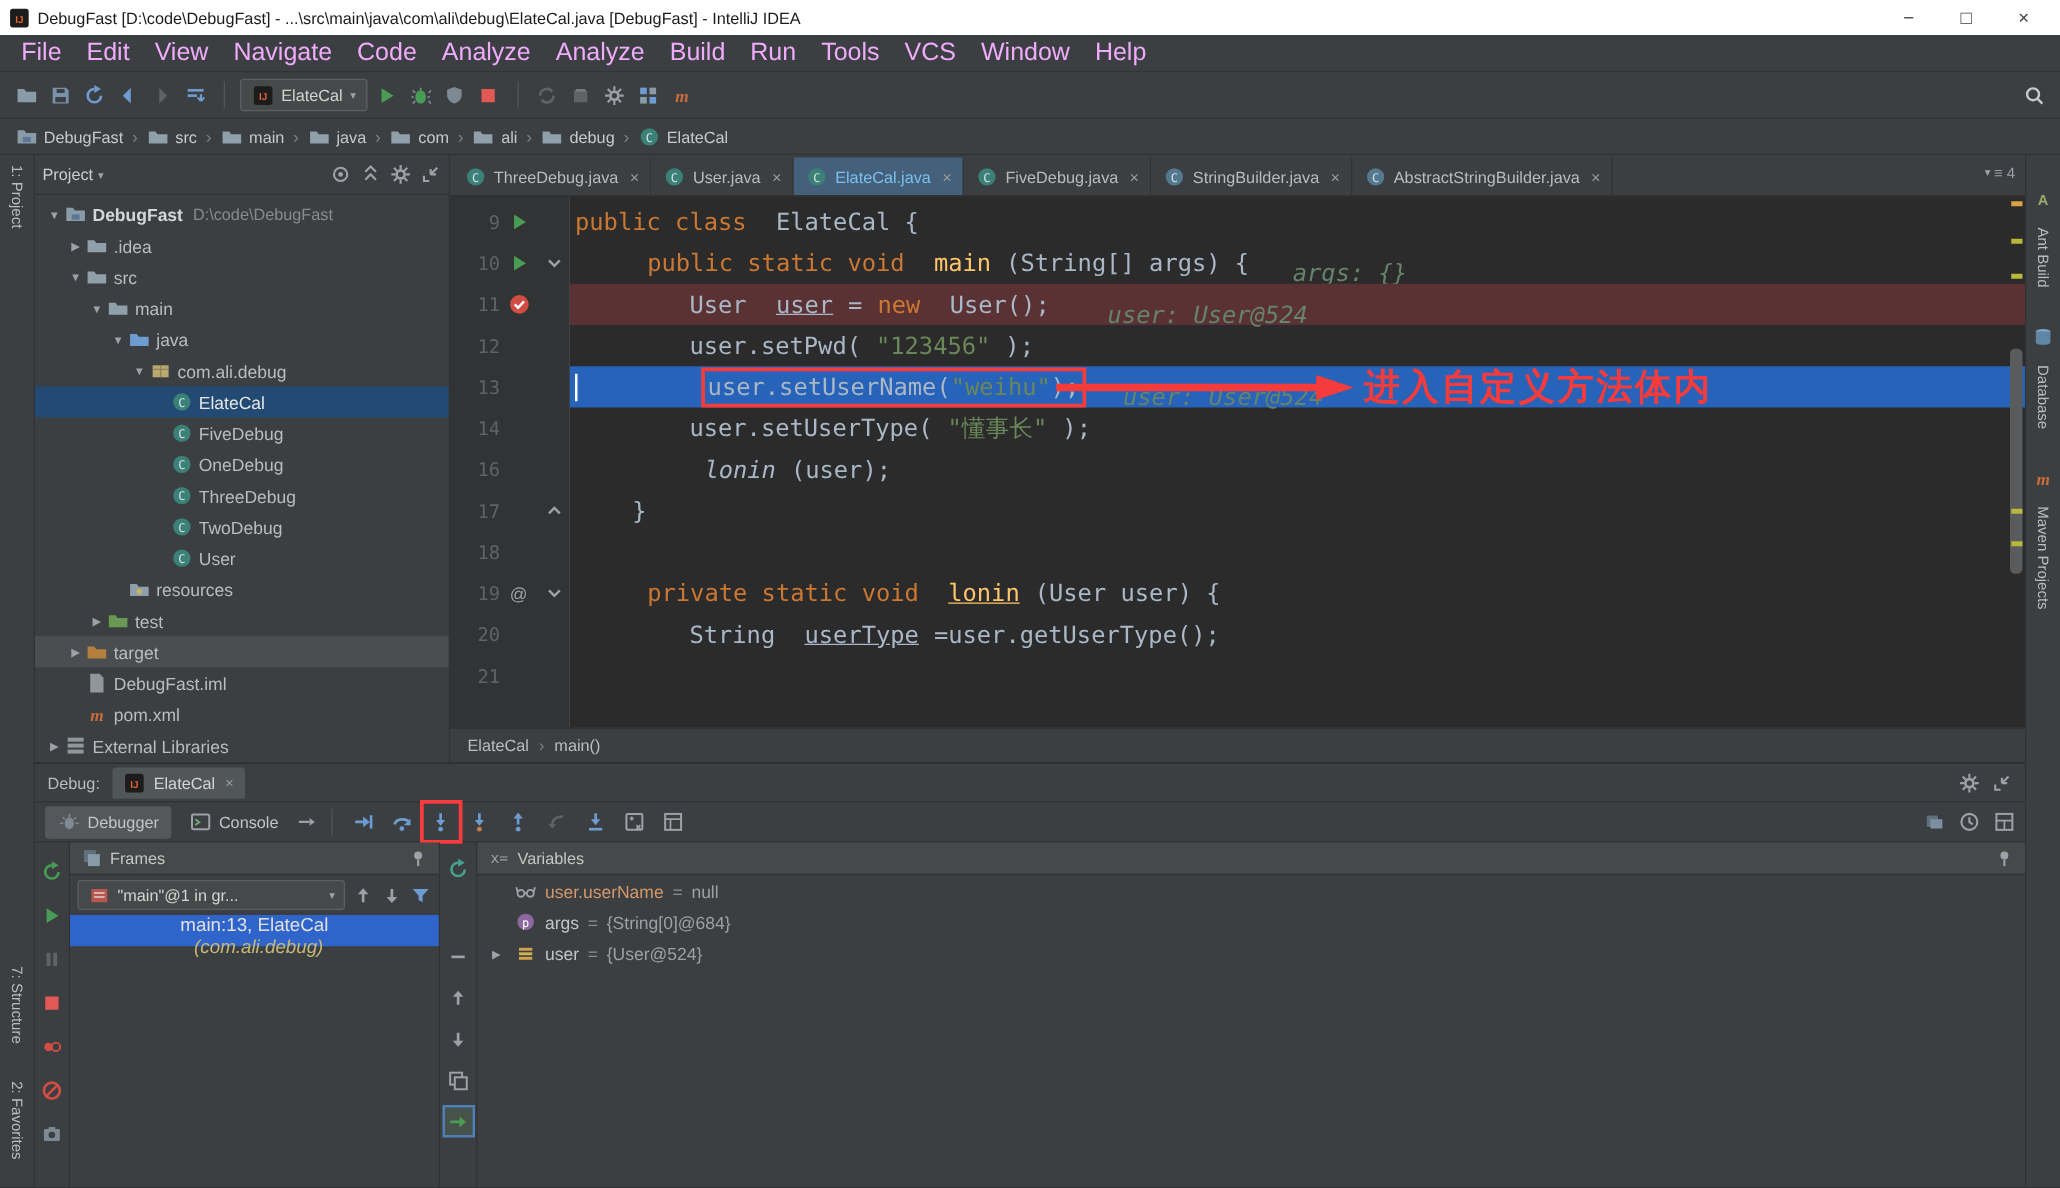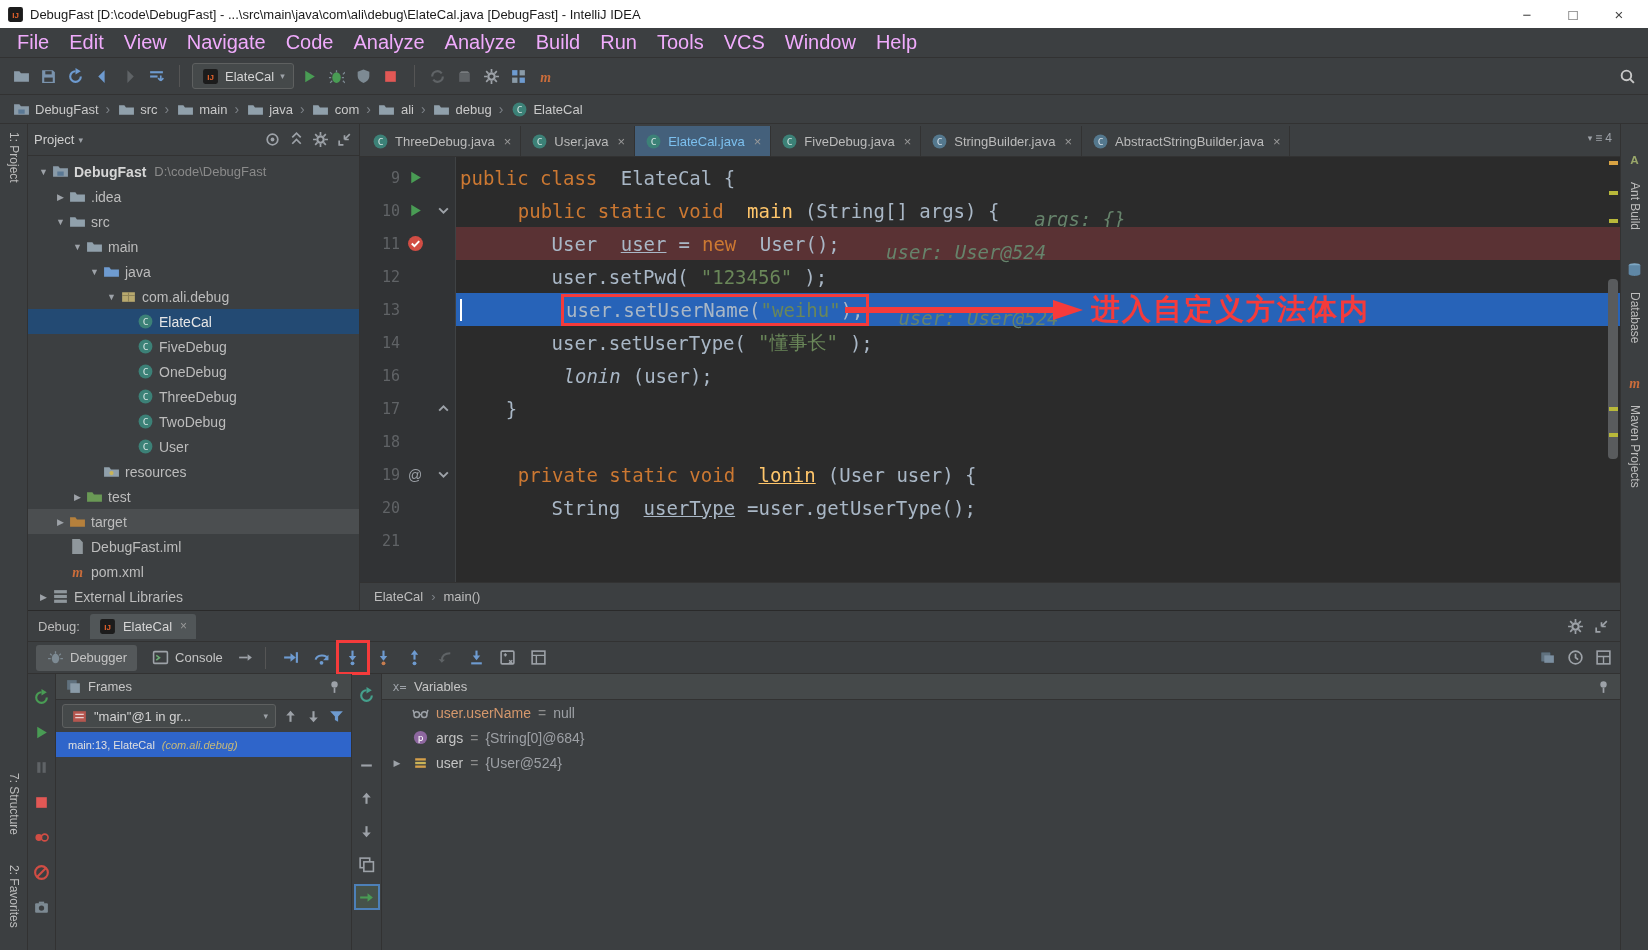--- a/index.html
+++ b/index.html
@@ -84,21 +84,21 @@
 .vtab.active{background:#54585a;}
 .stepbox{outline:3px solid #f53b3b;outline-offset:3px;}
 .dbg-rowright{margin-left:auto;display:flex;gap:10px;align-items:center;}
 .dbg-content{flex:1;display:flex;min-height:0;}
 .dbg-leftcol{width:28px;display:flex;flex-direction:column;align-items:center;gap:13px;padding-top:12px;border-right:1px solid #323232;flex:none;}
 .frames{width:296px;display:flex;flex-direction:column;border-right:1px solid #323232;flex:none;}
 .panel-head{height:26px;display:flex;align-items:center;gap:6px;padding:0 8px;background:#45494a;border-bottom:1px solid #323232;color:#c6c6c6;flex:none;}
 .panel-head .pin{margin-left:auto;}
 .thread-row{height:32px;display:flex;align-items:center;gap:5px;padding:0 6px;flex:none;}
 .thread-combo{display:flex;align-items:center;gap:6px;background:#45494a;border:1px solid #5e6060;border-radius:3px;height:24px;padding:0 7px;flex:1;color:#d4d4d4;font-size:13px;white-space:nowrap;overflow:hidden;}
-.frame-item{height:25px;display:flex;align-items:center;padding:0 12px;font-size:11px;color:#e0e0e0;white-space:nowrap;}
+.frame-item{height:25px;display:flex;align-items:center;padding:0 12px;font-size:15px;color:#e0e0e0;white-space:nowrap;flex-direction:column;}
 .frame-item.sel{background:#2f65ca;}
 .fpkg{font-style:italic;color:#c7b97a;margin-left:7px;}
 .watchbar{width:30px;display:flex;flex-direction:column;align-items:center;gap:11px;padding-top:10px;border-right:1px solid #323232;flex:none;}
 .watchbar .spacer{height:26px;}
 .boxedic{outline:2px solid #4d80b8;background:#46524a;}
 .vars{flex:1;display:flex;flex-direction:column;min-width:0;}
 .var-row{height:25px;display:flex;align-items:center;gap:7px;padding-left:8px;font-size:14px;}
 .expander{width:14px;color:#9da2a8;font-size:9px;text-align:center;flex:none;}
 .var-name{color:#c4c4c4;}
 .var-name.watch{color:#d5986c;}

